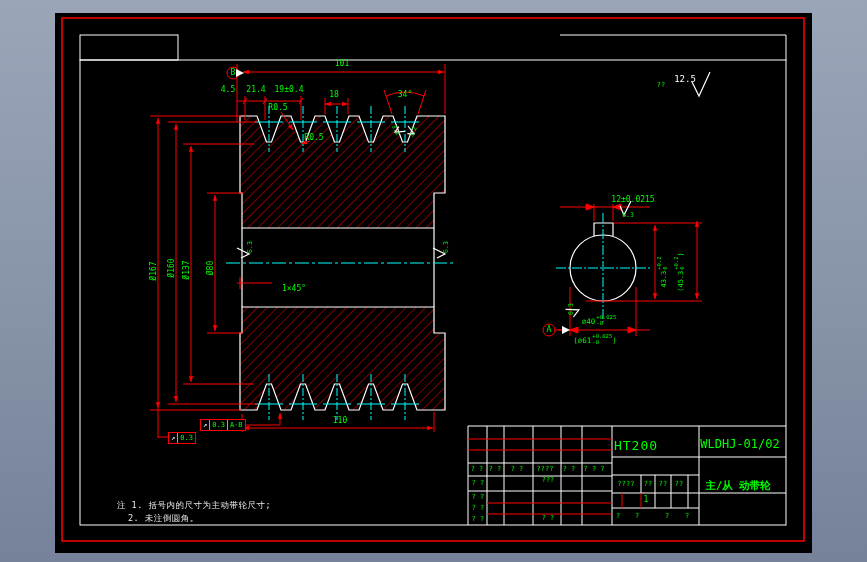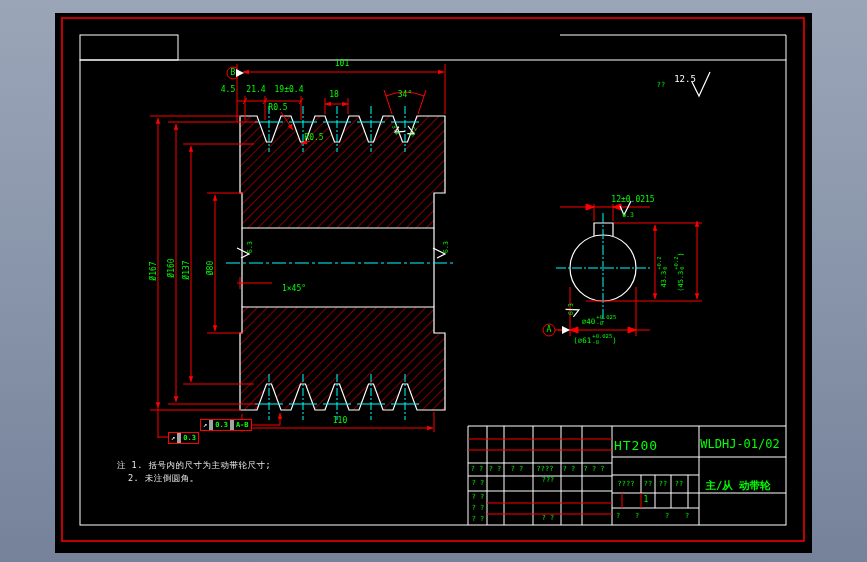--- a/index.html
+++ b/index.html
@@ -17,29 +17,29 @@
     position:absolute;transform:translate(-50%,-50%);
     color:#00ff00;font-size:8px;line-height:1;white-space:nowrap;
     font-family:"DejaVu Sans Mono",monospace;
   }
   .rot{transform:translate(-50%,-50%) rotate(-90deg);}
   .w{color:#ffffff;}
   .tol{display:inline-block;vertical-align:-1px;margin-left:1px;font-size:5.5px;line-height:1.05;text-align:left;}
   .tol i{display:block;font-style:normal;}
   .note{
     position:absolute;color:#eaeaea;font-size:8.5px;letter-spacing:.5px;
-    white-space:nowrap;font-family:"DejaVu Sans Mono",monospace;
+    white-space:nowrap;font-family:"DejaVu Sans Mono",monospace;margin-top:40px;
   }
   .gdt{
     position:absolute;display:flex;align-items:stretch;
     border:1px solid #ff0000;background:#000;color:#00ff00;
     font-size:7px;line-height:1;
   }
   .gdt span{display:flex;align-items:center;justify-content:center;padding:1px 2px;}
-  .gdt span + span{border-left:4px solid #a3a3a3;font-weight:bold;}
+  .gdt span + span{border-left:1px solid #a3a3a3;}
   .gdt .sym{color:#ffffff;}
 </style>
 </head>
 <body>
 
 <div id="canvas">
 
   <svg id="cad-svg" width="757" height="540" viewBox="55 13 757 540">
     <defs>
       <pattern id="hatch" width="7" height="7" patternUnits="userSpaceOnUse" patternTransform="rotate(45)">

